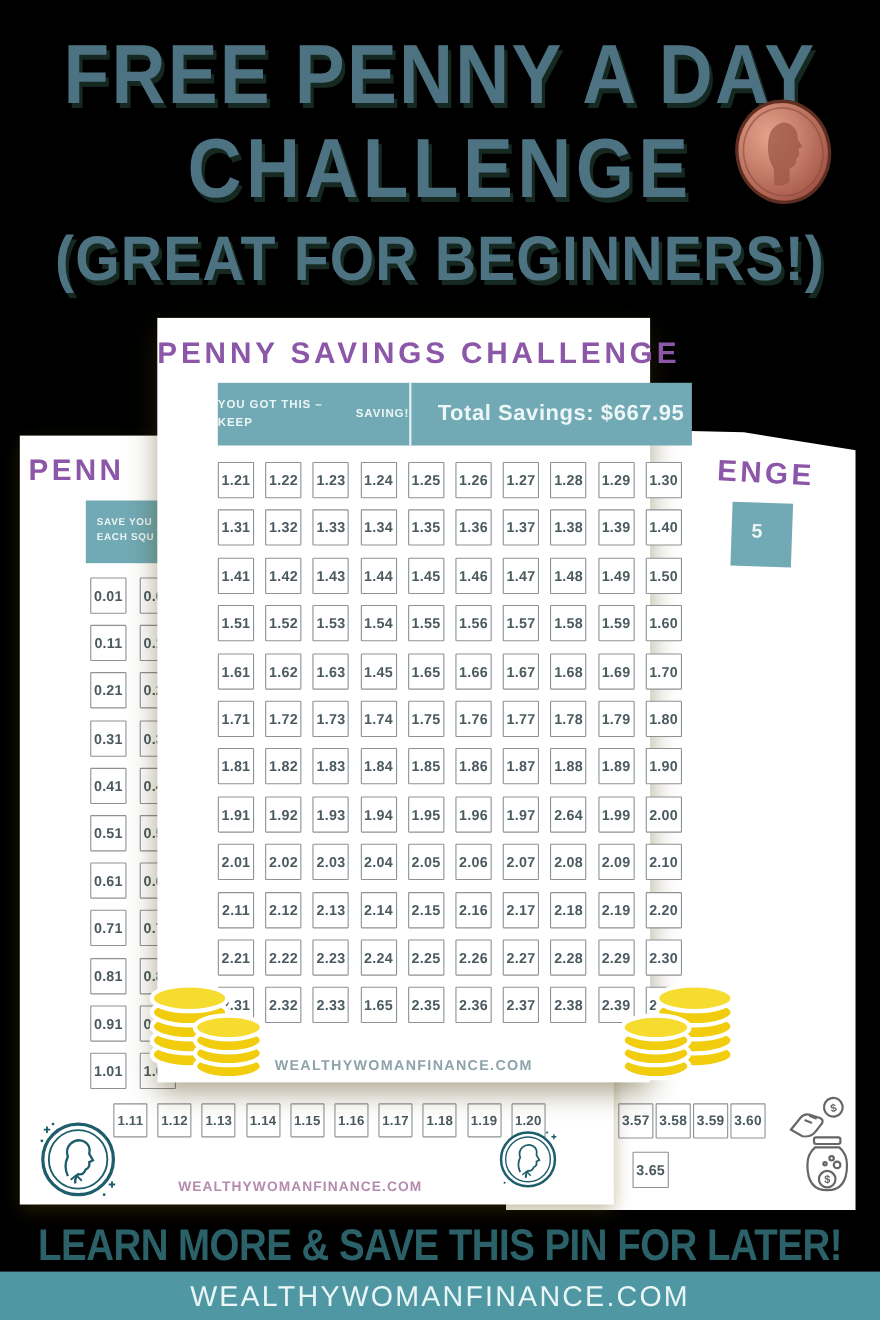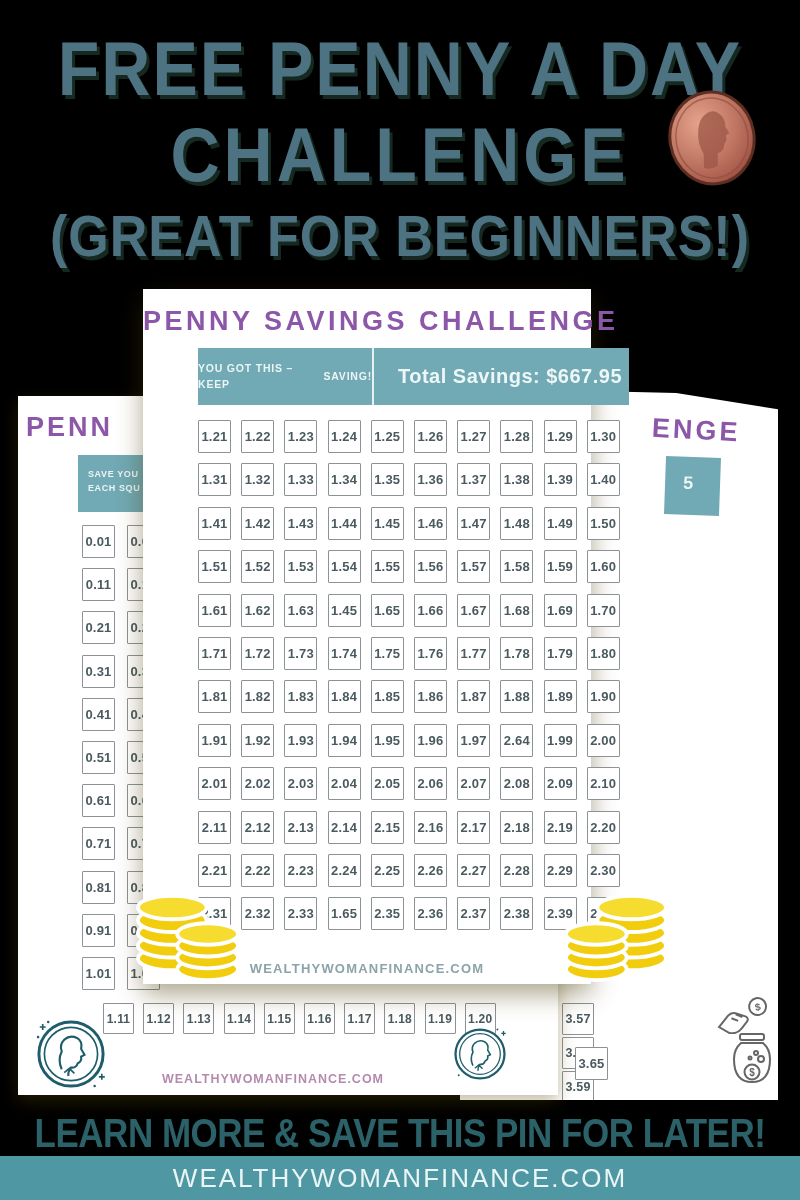--- a/index.html
+++ b/index.html
@@ -51,21 +51,21 @@
   .cell.md{width:32px;height:32px;font-size:12.5px;}
 
   .front-grid{position:absolute;left:55px;top:131px;display:grid;
               grid-template-columns:repeat(10,33px);column-gap:10.2px;row-gap:10.4px;}
   .col-stack{position:absolute;display:flex;flex-direction:column;gap:10.2px;}
   .bl-col1{left:64px;top:129px;}
   .bl-col2{left:109px;top:129px;}
   .br-col{left:225px;top:139px;gap:11px;}
   .row-strip{position:absolute;display:flex;}
   .bl-bottom{left:57px;top:607px;gap:9.2px;margin-left:28px;}
-  .br-bottom{left:102px;top:615px;gap:2px;flex-direction:column;}
+  .br-bottom{left:102px;top:615px;gap:2px;}
   .br-final{position:absolute;left:115px;top:659px;}
 
   .sheet-footer{position:absolute;text-align:center;font-weight:600;white-space:nowrap;}
   .front-footer{left:0;right:0;top:672px;font-size:13px;letter-spacing:1.2px;color:#8CA3AA;}
   .back-footer{left:100px;width:310px;top:676px;font-size:12.5px;letter-spacing:1px;color:#B48BAE;}
 
   
   .icon{position:absolute;}
   .coins-left{left:-8px;top:595px;width:108px;height:100px;}
   .coins-right{left:418px;top:595px;width:108px;height:100px;transform:scaleX(-1);}

